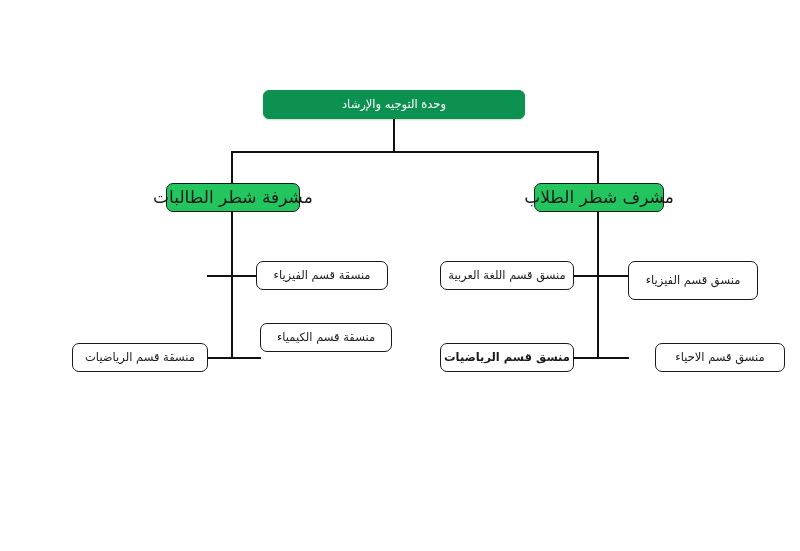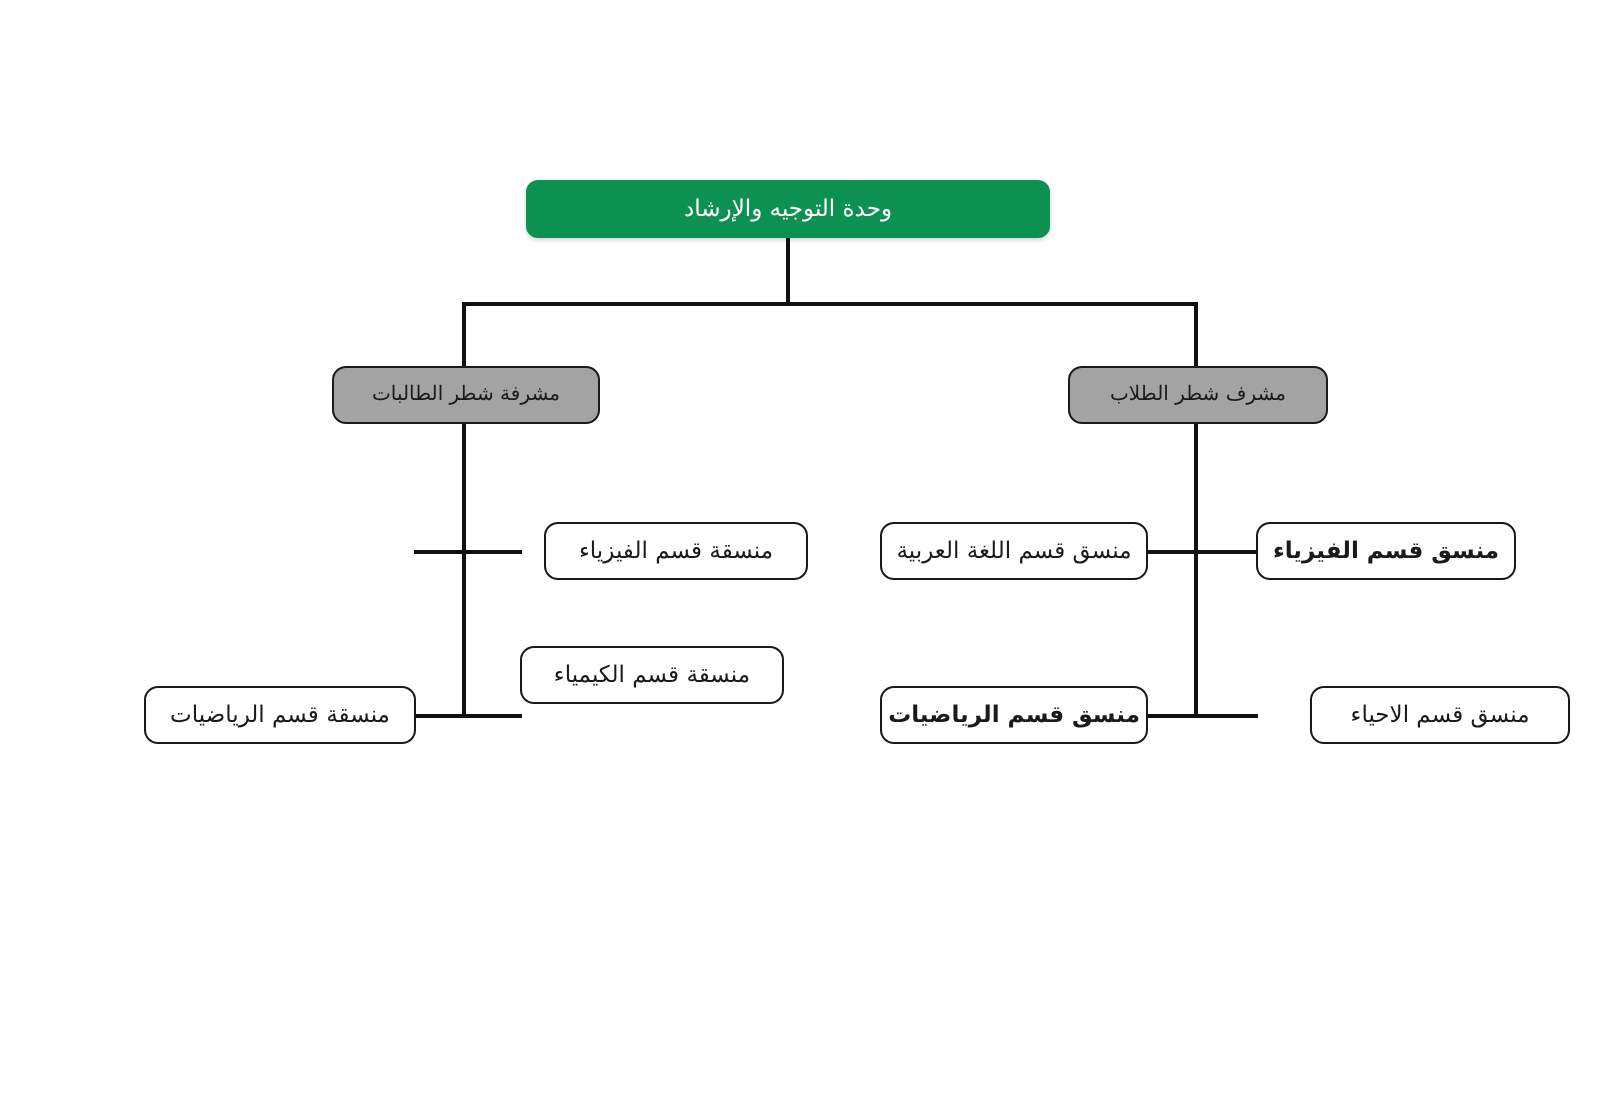--- a/index.html
+++ b/index.html
@@ -48,25 +48,25 @@
   .node-root {
     background: #0d9150;
     border: 1px solid #0d9150;
     border-radius: 6px;
     color: #ffffff;
     font-size: 11.5px;
     box-shadow: 0 1px 2px rgba(0,0,0,0.18);
   }
 
   .node-box {
-    background: #a3a3a3;
+    background: #22c55e;
     border: 1.6px solid #1a1a1a;
     border-radius: 7px;
     color: #1a1a1a;
-    font-size: 10px;
+    font-size: 17px;
   }
 
   .node-leaf {
     background: #ffffff;
     border: 1.6px solid #1a1a1a;
     border-radius: 7px;
     color: #1a1a1a;
     font-size: 11.5px;
   }
 </style>
@@ -96,21 +96,21 @@
 
   <div class="conn v" style="left:231px; top:212px; height:147px;"></div>
 
   <div class="conn h" style="left:207px; top:275px; width:25px;"></div>
   <div class="conn h" style="left:231px; top:275px; width:30px;"></div>
 
   <div class="conn h" style="left:207px; top:357px; width:25px;"></div>
   <div class="conn h" style="left:231px; top:357px; width:30px;"></div>
 
 
-  <div class="node node-leaf" style="left:272px; top:261px; width:132px; height:29px;">
+  <div class="node node-leaf" style="left:256px; top:261px; width:132px; height:29px;">
     <span>منسقة قسم الفيزياء</span>
   </div>
 
   <div class="node node-leaf" style="left:72px; top:343px; width:136px; height:29px;">
     <span>منسقة قسم الرياضيات</span>
   </div>
 
   <div class="node node-leaf" style="left:260px; top:323px; width:132px; height:29px;">
     <span>منسقة قسم الكيمياء</span>
   </div>
@@ -120,21 +120,21 @@
   <div class="conn h" style="left:573px; top:275px; width:25px;"></div>
   <div class="conn h" style="left:597px; top:275px; width:32px;"></div>
 
   <div class="conn h" style="left:573px; top:357px; width:25px;"></div>
   <div class="conn h" style="left:597px; top:357px; width:32px;"></div>
 
   <div class="node node-leaf" style="left:440px; top:261px; width:134px; height:29px;">
     <span>منسق قسم اللغة العربية</span>
   </div>
 
-  <div class="node node-leaf" style="left:628px; top:261px; width:130px; height:29px;font-weight:bold;">
+  <div class="node node-leaf" style="left:628px; top:261px; width:130px; height:39px;">
     <span>منسق قسم الفيزياء</span>
   </div>
 
   <div class="node node-leaf" style="left:440px; top:343px; width:134px; height:29px;font-weight:bold;">
     <span>منسق قسم الرياضيات</span>
   </div>
 
   <div class="node node-leaf" style="left:655px; top:343px; width:130px; height:29px;text-align:right;">
     <span>منسق قسم الاحياء</span>
   </div>

